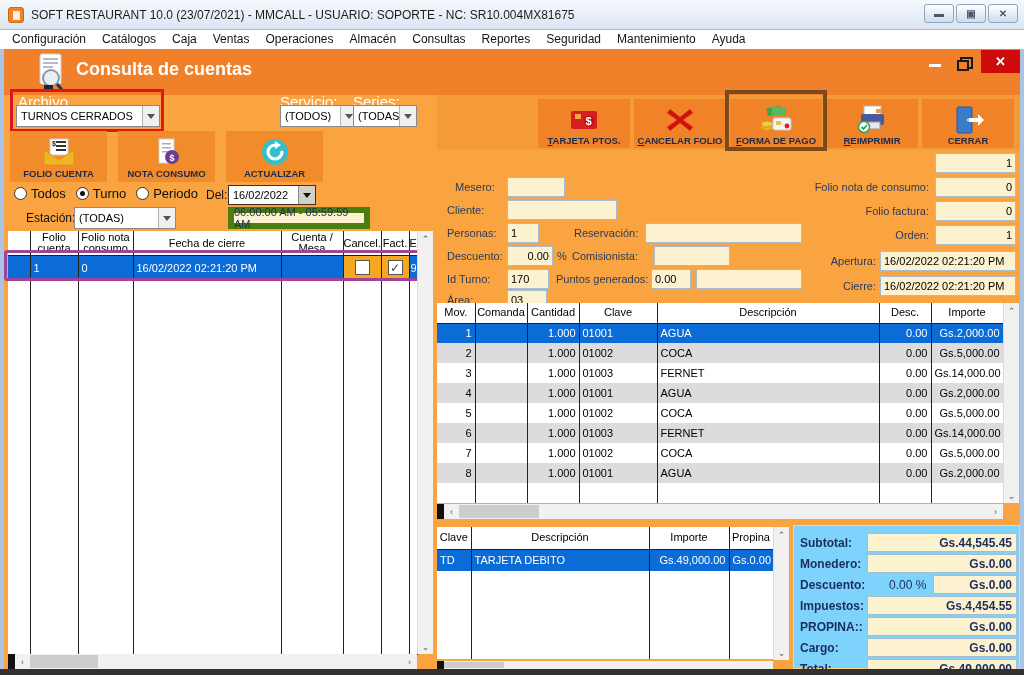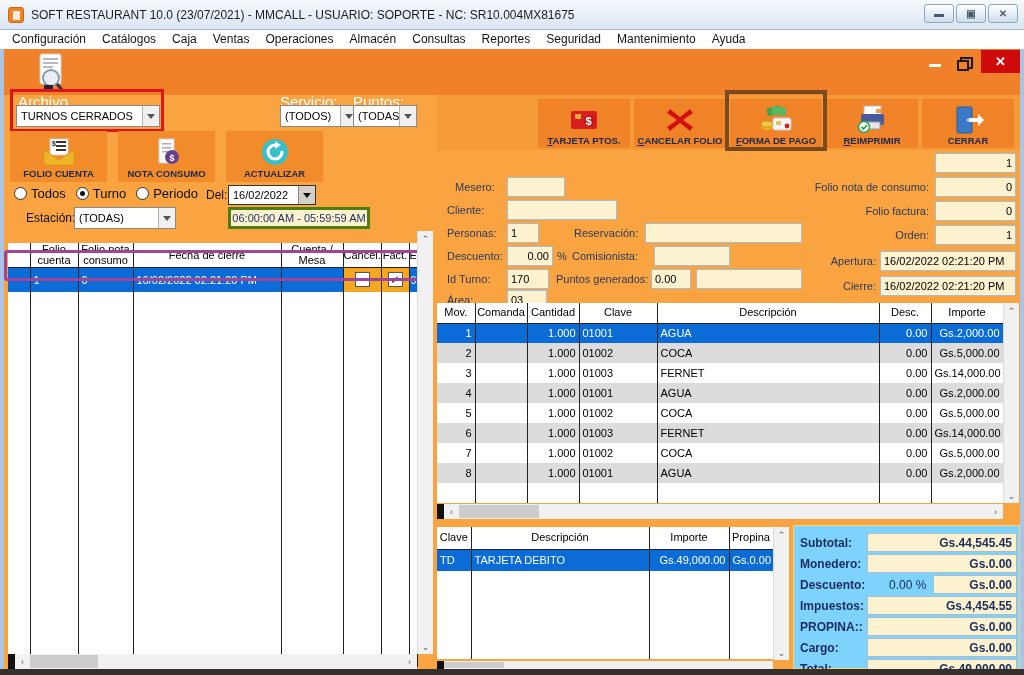--- a/index.html
+++ b/index.html
@@ -59,21 +59,21 @@
     flex-direction:column; align-items:center; justify-content:flex-end; padding-bottom:3px; }
   .bigbtn .blabel { font-size:9.5px; font-weight:bold; color:#1b2a4a; margin-top:2px; }
   .bigbtn svg { margin-top:2px; }
 
   .radio-row { position:absolute; left:10px; top:137px; display:flex; align-items:center; font-size:13px; color:#0d0d0d; }
   .radio { width:13px; height:13px; border:1px solid #333; border-radius:50%; background:#fff;
     margin-right:4px; position:relative; }
   .radio.sel:after { content:""; position:absolute; left:3px; top:3px; width:5px; height:5px;
     border-radius:50%; background:#111; }
 
-  .timebox { position:absolute; background:#fcf2cf; border:3px solid #4d7c0f; font-size:11px;
+  .timebox { position:absolute; background:#fcf2cf; border:6px solid #4d7c0f; font-size:11px;
     color:#1b2d5e; display:flex; align-items:center; justify-content:center; }
 
   .fieldbox { position:absolute; background:#fcf2cf; border:1px solid #a8bcd0; font-size:11px;
     color:#000; display:flex; align-items:center; padding:0 3px; }
   .fieldbox.num { justify-content:flex-end; }
   .rlabel { position:absolute; text-align:right; font-size:11px; color:#2b3a5c; }
 
   
   .ann { position:absolute; border-style:solid; pointer-events:none; }
 
@@ -148,20 +148,21 @@
     <div class="child-header">
       <svg class="consulta-icon" width="38" height="42" viewBox="0 0 38 42">
         <rect x="8" y="2" width="21" height="30" rx="2" fill="#fff" stroke="#d0d0d0"></rect>
         <rect x="11" y="6" width="15" height="2" fill="#b8b8c8"></rect>
         <rect x="11" y="10" width="15" height="2" fill="#b8b8c8"></rect>
         <rect x="11" y="14" width="10" height="2" fill="#b8b8c8"></rect>
         <circle cx="19" cy="26" r="8" fill="#e8eef4" stroke="#8899aa" stroke-width="2"></circle>
         <line x1="25" y1="32" x2="31" y2="39" stroke="#334" stroke-width="3"></line>
         <rect x="12" y="33" width="9" height="4" fill="#223"></rect>
       </svg>
+      <div class="child-title">Consulta de cuentas</div>
       <div class="ch-min"></div>
       <div class="ch-restore"></div>
       <div class="ch-close" style="background: rgb(206, 10, 10);">✕</div>
     </div>
 
     <div class="lbl-w" style="position:absolute;left:14px;top:44px;">Archivo</div>
     <div class="combo" style="left:12px;top:56px;width:144px;">
       <div class="val">TURNOS CERRADOS</div>
       <div class="arrow-btn">
           <div class="tri"></div>
@@ -170,21 +171,21 @@
     <div class="ann" style="left: 6px; top: 40px; width: 154px; height: 43px; border-width: 3px; border-color: rgb(224, 21, 27);"></div>
 
     <div class="lbl-w" style="position:absolute;left:276px;top:44px;">Servicio:</div>
     <div class="combo" style="left:276px;top:56px;width:78px;">
       <div class="val">(TODOS)</div>
       <div class="arrow-btn">
           <div class="tri"></div>
         </div>
     </div>
 
-    <div class="lbl-w" style="position:absolute;left:349px;top:44px;">Puntos:</div>
+    <div class="lbl-w" style="position:absolute;left:349px;top:44px;">Series:</div>
     <div class="combo" style="left:349px;top:56px;width:64px;">
       <div class="val">(TODAS)</div>
       <div class="arrow-btn">
           <div class="tri"></div>
         </div>
     </div>
 
     <div class="bigbtn" style="left:6px;top:82px;">
       <svg width="34" height="28" viewBox="0 0 34 28">
         <rect x="8" y="1" width="18" height="16" fill="#fff" stroke="#ccc"></rect>
@@ -234,21 +235,21 @@
 
     <div class="lbl-k" style="position:absolute;left:22px;top:162px;">Estación:</div>
     <div class="combo" style="left:70px;top:158px;width:102px;">
       <div class="val">(TODAS)</div>
       <div class="arrow-btn">
           <div class="tri"></div>
         </div>
     </div>
     <div class="timebox" style="left:224px;top:158px;width:142px;height:22px;">06:00:00 AM - 05:59:59 AM</div>
 
-    <table class="grid" id="accounts-table" style="position:absolute;left:4px;top:182px;width:409px;margin-top:12px;">
+    <table class="grid" id="accounts-table" style="position:absolute;left:4px;top:182px;width:409px;">
       <colgroup>
           <col style="width:22px">
           <col style="width:48px">
           <col style="width:55px">
           <col style="width:148px">
           <col style="width:62px">
           <col style="width:38px">
           <col style="width:28px">
           <col style="width:8px">
         </colgroup>

